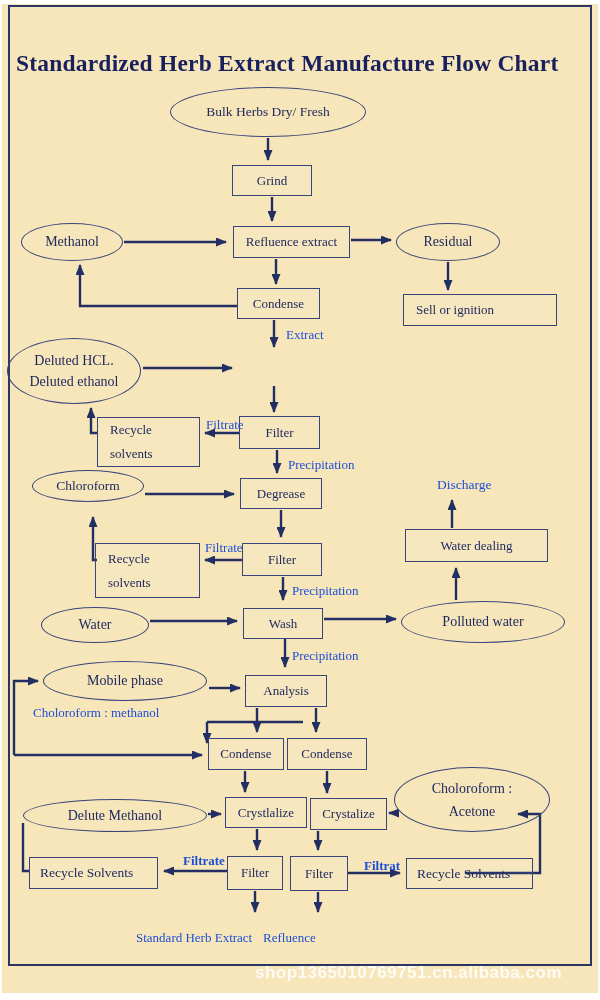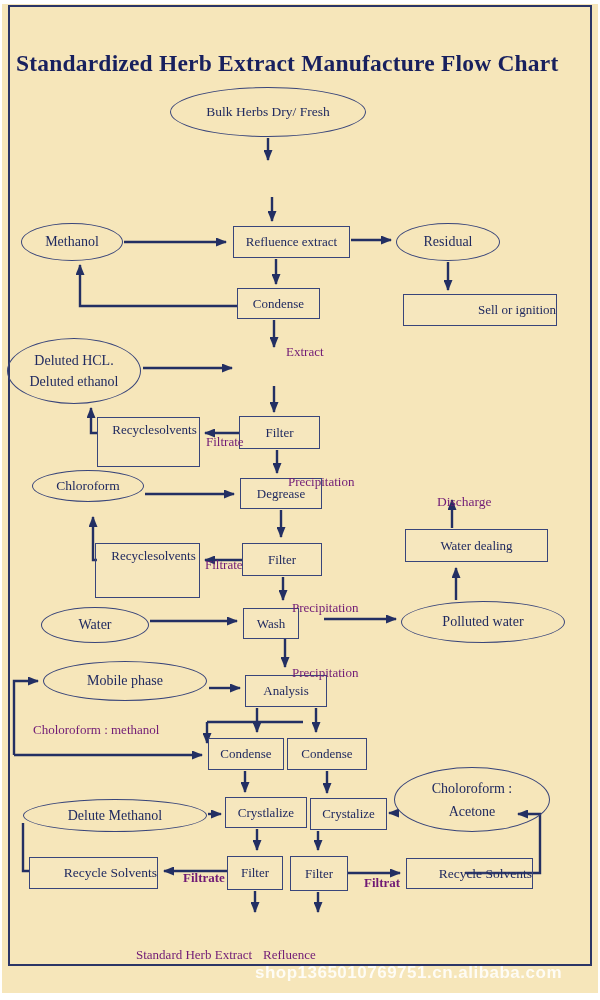--- a/index.html
+++ b/index.html
@@ -6,23 +6,23 @@
   #stage{position:relative;width:600px;height:1000px;background:#ffffff;overflow:hidden;
          font-family:"Liberation Serif", serif;color:#202a60;}
   #paper{position:absolute;left:2px;top:4px;width:596px;height:989px;background:#f6e6ba;}
   #frame{position:absolute;left:8px;top:5px;width:580px;height:957px;border:2px solid #2b3566;}
   .title{position:absolute;left:16px;top:50px;width:536px;text-align:center;
          font-size:23.5px;font-weight:bold;color:#18205e;letter-spacing:0.2px;white-space:nowrap;}
   .box{position:absolute;border:1.5px solid #39457a;display:flex;align-items:center;justify-content:center;
        text-align:center;font-size:13px;color:#202a60;box-sizing:border-box;background:rgba(255,255,255,0.06);}
   .ellipse{position:absolute;border:1.5px solid #39457a;border-radius:50%;display:flex;flex-direction:column;
        align-items:center;justify-content:center;text-align:center;font-size:13.5px;color:#202a60;box-sizing:border-box;}
-  .left-align{justify-content:flex-end;text-align:left;padding-left:12px;}
-  .two-line{flex-direction:row;align-items:flex-start;justify-content:center;line-height:24px;}
-  .lbl{position:absolute;font-size:13px;color:#701a75;white-space:nowrap;margin-top:17px;}
+  .left-align{justify-content:flex-start;text-align:left;padding-left:12px;}
+  .two-line{flex-direction:column;align-items:flex-start;justify-content:center;line-height:24px;}
+  .lbl{position:absolute;font-size:13px;color:#1d4ed8;white-space:nowrap;}
   .big{font-size:14px;}
   svg#wires{position:absolute;left:0;top:0;z-index:1;}
   .node{z-index:2;}
   .watermark{position:absolute;top:963px;right:38px;font-family:"Liberation Sans",sans-serif;
        font-size:17px;font-weight:bold;color:rgba(255,255,255,0.85);letter-spacing:0.5px;z-index:3;}
 </style>
 </head>
 <body>
 
 <div id="stage">
@@ -109,20 +109,23 @@
       <span>Mobile phase</span>
     </div>
   <div class="ellipse node big" style="left:23px;top:799px;width:184px;height:33px;">
       <span>Delute Methanol</span>
     </div>
   <div class="ellipse node big" style="left:394px;top:767px;width:156px;height:65px;line-height:23px;">
     <span>Choloroform :</span>
     <span>Acetone</span>
   </div>
 
+  <div class="box node" style="left:232px;top:165px;width:80px;height:31px;">
+      <span>Grind</span>
+    </div>
   <div class="box node" style="left:233px;top:226px;width:117px;height:32px;">
       <span>Refluence extract</span>
     </div>
   <div class="box node left-align" style="left:403px;top:294px;width:154px;height:32px;">
       <span>Sell or ignition</span>
     </div>
   <div class="box node" style="left:237px;top:288px;width:83px;height:31px;">
       <span>Condense</span>
     </div>
   <div class="box node" style="left:239px;top:416px;width:81px;height:33px;">
@@ -138,21 +141,21 @@
   <div class="box node" style="left:242px;top:543px;width:80px;height:33px;">
       <span>Filter</span>
     </div>
   <div class="box node left-align two-line" style="left:95px;top:543px;width:105px;height:55px;">
     <span>Recycle</span>
     <span>solvents</span>
   </div>
   <div class="box node" style="left:405px;top:529px;width:143px;height:33px;">
       <span>Water dealing</span>
     </div>
-  <div class="box node" style="left:243px;top:608px;width:56px;height:31px;">
+  <div class="box node" style="left:243px;top:608px;width:80px;height:31px;">
       <span>Wash</span>
     </div>
   <div class="box node" style="left:245px;top:675px;width:82px;height:32px;">
       <span>Analysis</span>
     </div>
   <div class="box node" style="left:208px;top:738px;width:76px;height:32px;">
       <span>Condense</span>
     </div>
   <div class="box node" style="left:287px;top:738px;width:80px;height:32px;">
       <span>Condense</span>

